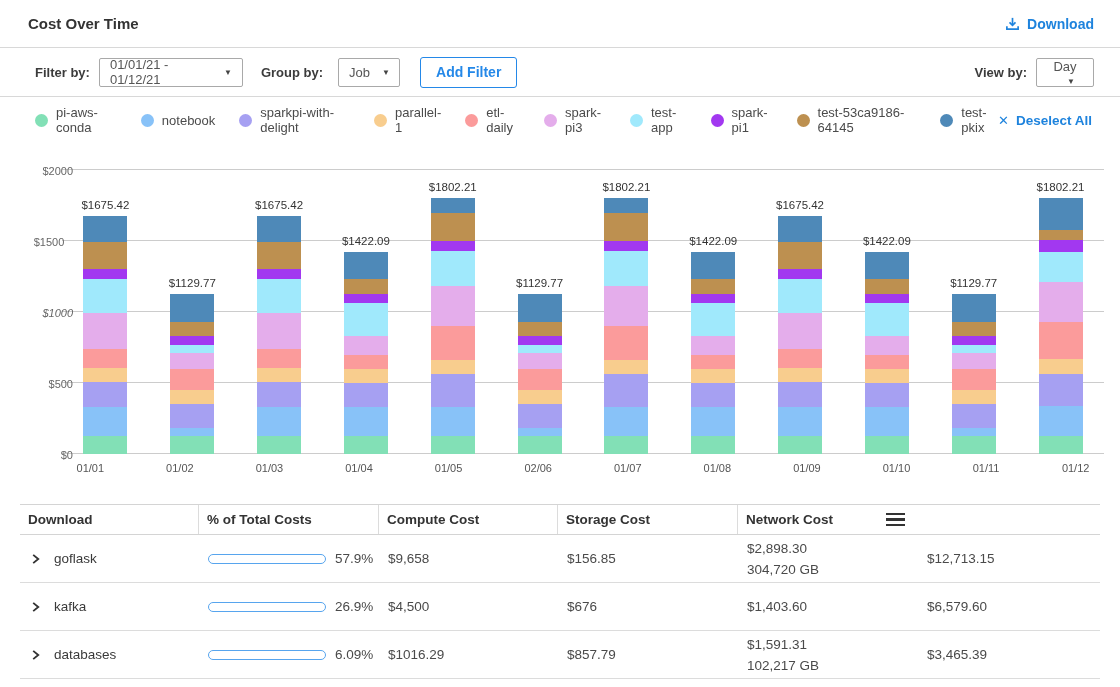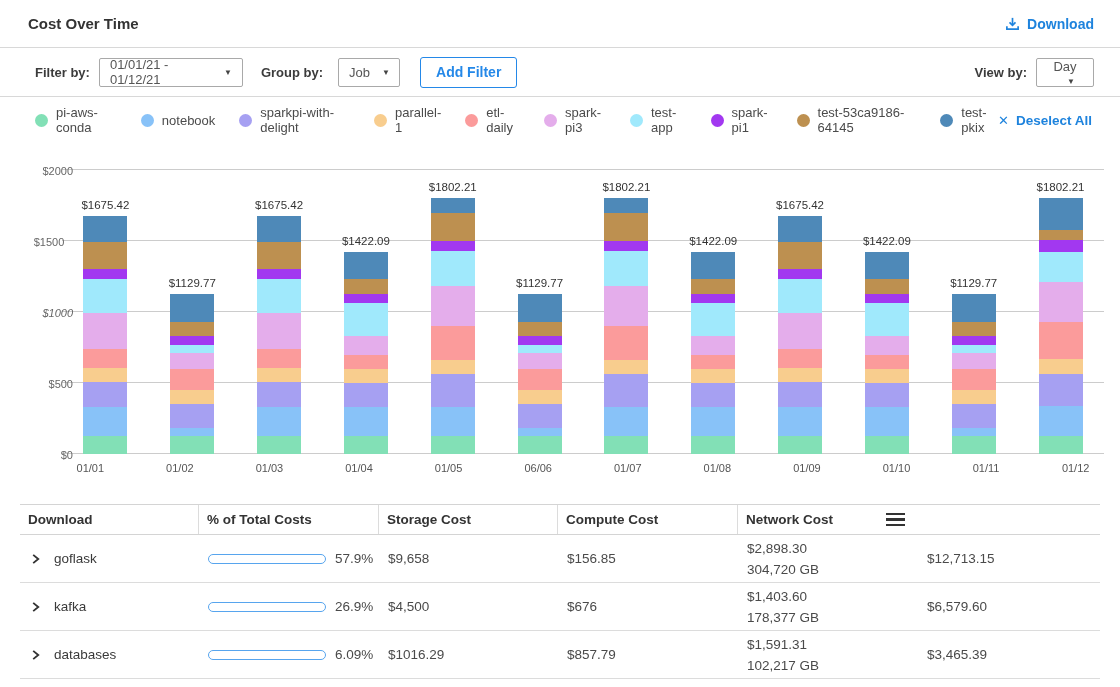--- a/index.html
+++ b/index.html
@@ -363,43 +363,43 @@
         <div class="ytick" style="bottom: calc(50% - 7px); font-style: italic;">$1000</div>
         <div class="ytick" style="bottom: calc(75% - 7px); text-align: center;">$1500</div>
         <div class="ytick" style="bottom: calc(100% - 7px);">$2000</div>
       </div>
     <div class="xlabels" id="xlabels">
         <div class="xlabel">01/01</div>
         <div class="xlabel">01/02</div>
         <div class="xlabel">01/03</div>
         <div class="xlabel">01/04</div>
         <div class="xlabel">01/05</div>
-        <div class="xlabel">06/06</div>
+        <div class="xlabel">02/06</div>
         <div class="xlabel">01/07</div>
         <div class="xlabel">01/08</div>
         <div class="xlabel">01/09</div>
         <div class="xlabel">01/10</div>
         <div class="xlabel">01/11</div>
         <div class="xlabel">01/12</div>
       </div>
   </div>
 
   <div class="cost-table">
     <div class="t-header" id="thead">
         <div class="th">
           <span>Download</span>
         </div>
         <div class="th">
           <span>% of Total Costs</span>
         </div>
         <div class="th">
+          <span>Compute Cost</span>
+        </div>
+        <div class="th">
           <span>Storage Cost</span>
-        </div>
-        <div class="th">
-          <span>Compute Cost</span>
         </div>
         <div class="th th-network">
           <span>Network Cost</span>
           <span class="hamburger">
             <span></span>
             <span></span>
             <span></span>
           </span>
         </div>
       </div>
@@ -435,21 +435,20 @@
             <span>kafka</span>
           </div>
           <div class="pct-cell cell">
             <span class="pill"><span class="pill-fill" style="width: 26.9%;"></span></span>
             <span>26.9%</span>
           </div>
           <div class="cell">$4,500</div>
           <div class="cell">$676</div>
           <div class="cell net-cell">
             <div>$1,403.60</div>
-            <div>178,377 GB</div>
           </div>
           <div class="cell">$6,579.60</div>
         </div>
         <div class="t-row">
           <div class="ns-cell">
             <span class="chev">
               <svg width="11" height="12" viewBox="0 0 12 12" fill="none" stroke="#333" stroke-width="2">
                 <polyline points="3.5,1.5 9,6 3.5,10.5"></polyline>
               </svg>
             </span>

